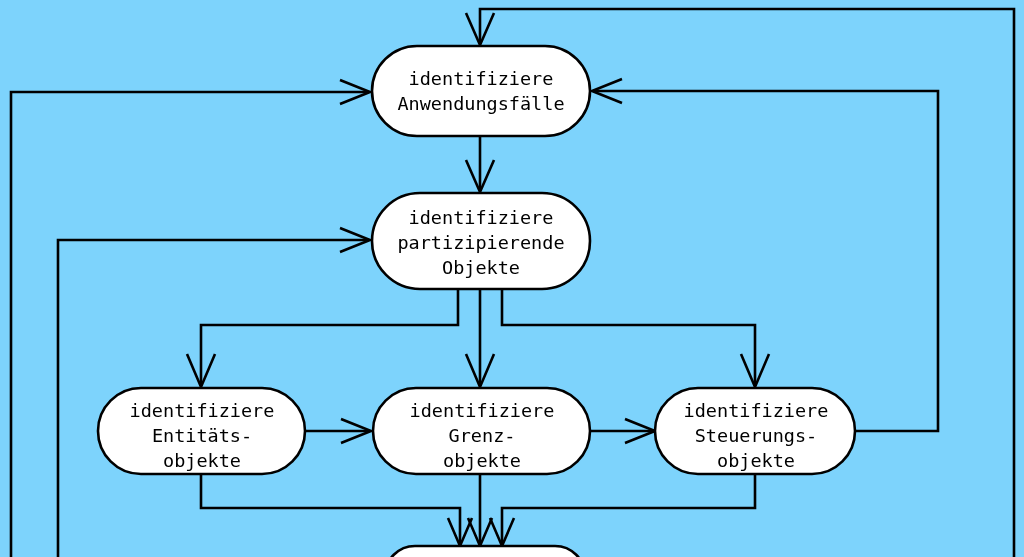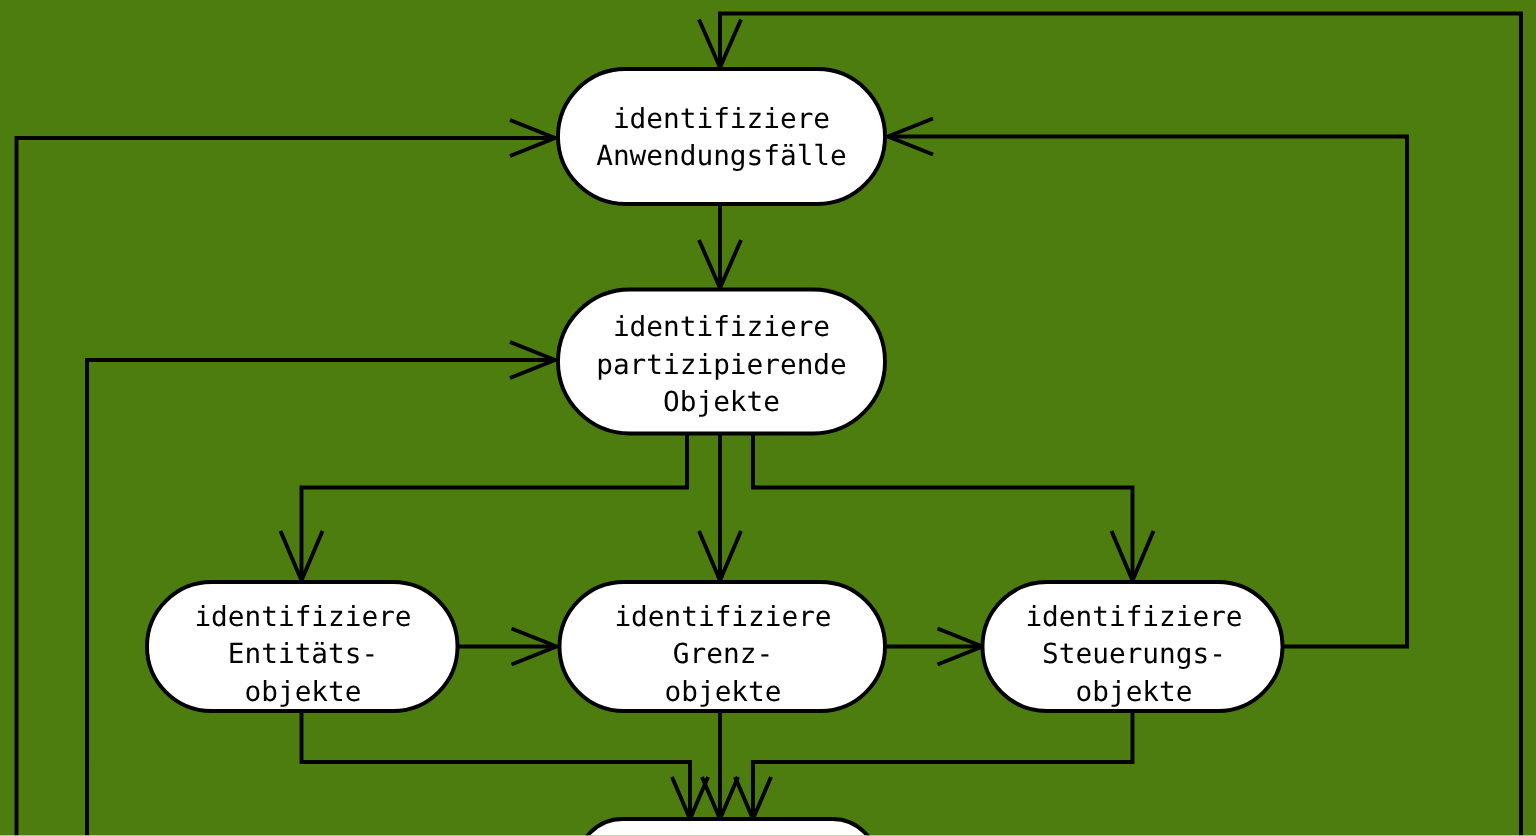--- a/index.html
+++ b/index.html
@@ -4,21 +4,21 @@
 <style>
   html, body {
     margin: 0;
     padding: 0;
     background: #ffffff;
   }
   #canvas {
     position: relative;
     width: 1024px;
     height: 557px;
-    background: #4d7c0f;
+    background: #7dd3fc;
     overflow: hidden;
     font-family: "DejaVu Sans Mono", "Liberation Mono", monospace;
     text-align: right;
   }
   #diagram-svg {
     position: absolute;
     top: 0;
     left: 0;
     width: 1024px;
     height: 557px;

